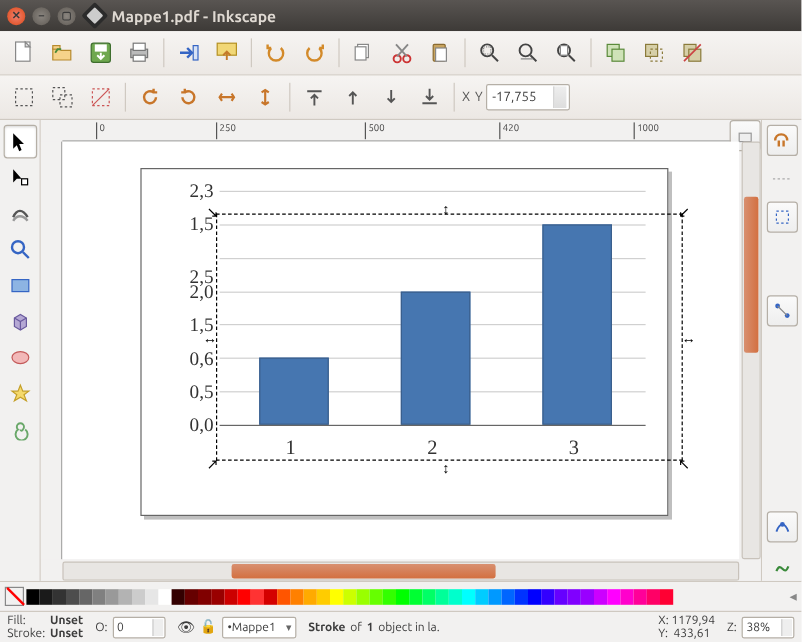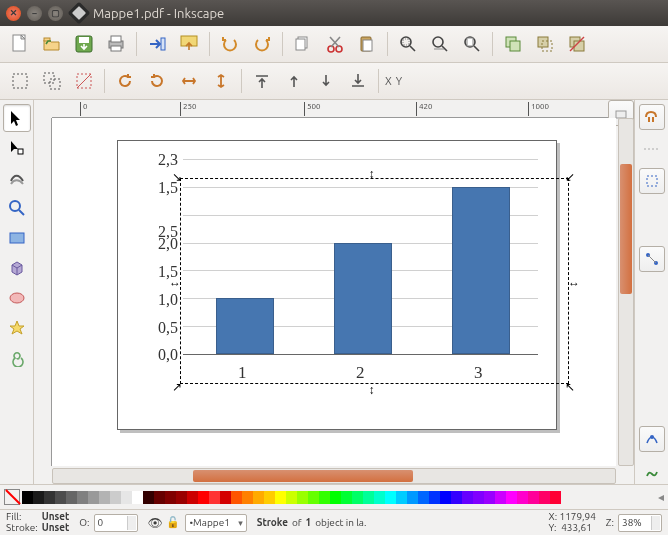--- a/index.html
+++ b/index.html
@@ -2,21 +2,21 @@
 <html><head>
 <meta charset="utf-8">
 <style>
 * { box-sizing: border-box; margin: 0; padding: 0; font-family: "Ubuntu", "Liberation Sans", sans-serif; }
 body { width: 668px; height: 535px; background: #f2f1f0; overflow: hidden; font-size: 12px; color: #3c3c3c; }
 .titlebar { height: 26px; background: linear-gradient(#595552,#3d3a37); display: flex; align-items: center; padding: 0 6px; gap: 8px; }
 .win-btns { display: flex; gap: 6px; }
 .win-btn { width: 15px; height: 15px; border-radius: 50%; display: flex; align-items: center; justify-content: center; font-size: 9px; font-weight: bold; color: #3a3a3a; }
 .win-close { background: radial-gradient(#f08070,#dd4814); }
 .win-min, .win-max { background: radial-gradient(#8a857f,#5f5a54); }
-.title-text { color: #dfd9d2; font-weight: normal; font-size: 13px; display: flex; align-items: center; gap: 6px; }
+.title-text { color: #dfd9d2; font-weight: bold; font-size: 13px; display: flex; align-items: flex-end; gap: 6px; }
 .inkscape-logo { width: 16px; height: 16px; background: #2b2b2b; transform: rotate(45deg); border-radius: 2px; position: relative; }
 .inkscape-logo::after { content: ""; position: absolute; inset: 3px; background: #ccc; border-radius: 1px; }
 .toolbar { display: flex; align-items: center; gap: 4px; padding: 3px 6px; border-bottom: 1px solid #cfc9c1; background: linear-gradient(#f6f4f2,#ece8e4); flex-wrap: nowrap; }
 .tbtn { width: 28px; height: 28px; border: 1px solid transparent; border-radius: 3px; display: flex; align-items: center; justify-content: center; cursor: pointer; }
 .sep { width: 1px; height: 24px; background: #cfc9c1; margin: 0 2px; }
 .coord-field { display: flex; align-items: center; gap: 3px; }
 .coord-label { color: #555; font-size: 11px; }
 .spin { width: 70px; height: 22px; border: 1px solid #b5afa6; background: #fff; display: flex; align-items: center; padding: 0 4px; font-size: 11px; border-radius: 2px; position: relative; }
 .spin::after { content: ""; position: absolute; right: 2px; top: 1px; bottom: 1px; width: 10px; background: linear-gradient(#eee,#ddd); border-left: 1px solid #ccc; }
 .main { display: flex; height: calc(535px - 26px - 37px - 37px - 26px - 25px); }
@@ -246,20 +246,23 @@
       <svg width="20" height="20">
         <path d="M4 15h12M10 3v9M7 9l3 3 3-3" stroke="#555" stroke-width="1.6" fill="none"></path>
       </svg>
     </div>
   <div class="sep"></div>
   <div class="coord-field">
     <span class="coord-label">X</span>
   </div>
   <div class="coord-field">
     <span class="coord-label">Y</span>
+    <div class="spin">
+        <span>-17,755</span>
+      </div>
   </div>
 </div>
 
 <div class="main">
 
   <div class="toolbox">
     <div class="tool active">
         <svg width="18" height="18">
           <path d="M3 2l0 13 3-3 2 5 2-1-2-5 4 0z" fill="#000"></path>
         </svg>
@@ -336,21 +339,21 @@
           <div class="gridline" style="top:57.14%"></div>
           <div class="gridline" style="top:71.42%"></div>
           <div class="gridline" style="top:85.71%"></div>
           <div class="bar" style="left:33px;width:58px;height:28.57%"></div>
           <div class="bar" style="left:151px;width:58px;height:57.14%"></div>
           <div class="bar" style="left:269px;width:58px;height:85.71%"></div>
         </div>
         <div class="axis-x"></div>
         <div class="ylbl" style="top:205px">0,0</div>
         <div class="ylbl" style="top:178px">0,5</div>
-        <div class="ylbl" style="top:150px">1,0</div>
+        <div class="ylbl" style="top:150px">0,6</div>
         <div class="ylbl" style="top:122px">1,5</div>
         <div class="ylbl" style="top:94px">2,0</div>
         <div class="ylbl" style="top:82px">2,5</div>
         <div class="ylbl" style="top:38px">1,5</div>
         <div class="ylbl" style="top:10px">2,3</div>
         <div class="xlbl" style="left:120px">1</div>
         <div class="xlbl" style="left:238px">2</div>
         <div class="xlbl" style="left:356px">3</div>
       </div>
 

